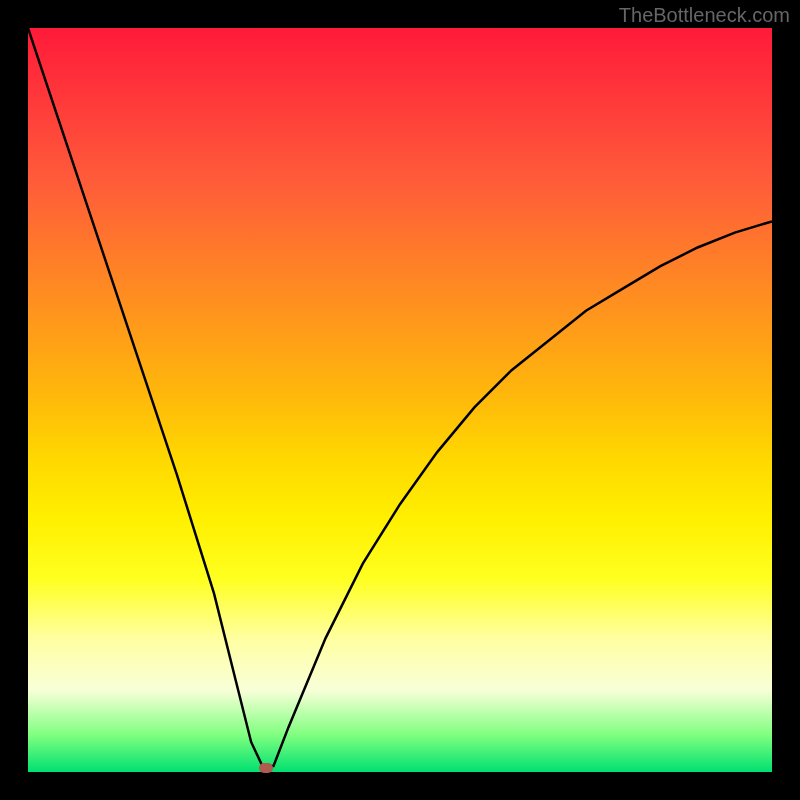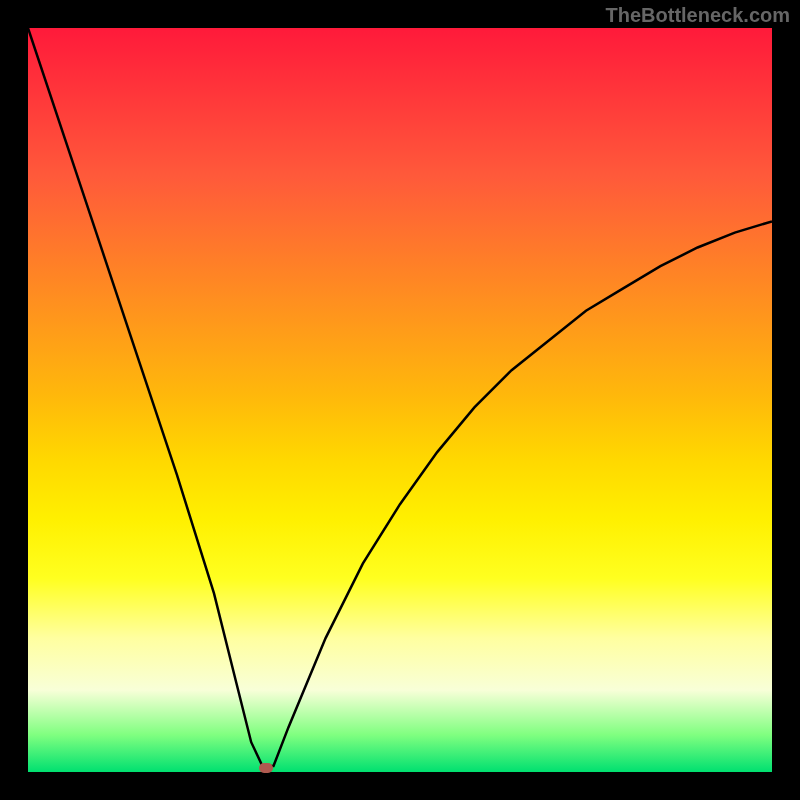--- a/index.html
+++ b/index.html
@@ -11,21 +11,21 @@
     overflow: hidden;
     font-family: Arial, sans-serif;
   }
   .watermark {
     position: absolute;
     top: 4px;
     right: 10px;
     color: #666;
     font-size: 20px;
     z-index: 10;
-    font-weight: bold;
+    font-weight: normal;
     margin-left: 32px;
   }
   .plot-area {
     position: absolute;
     left: 28px;
     top: 28px;
     width: 744px;
     height: 744px;
     background: linear-gradient(to bottom,
       #ff1a3a 0%,

